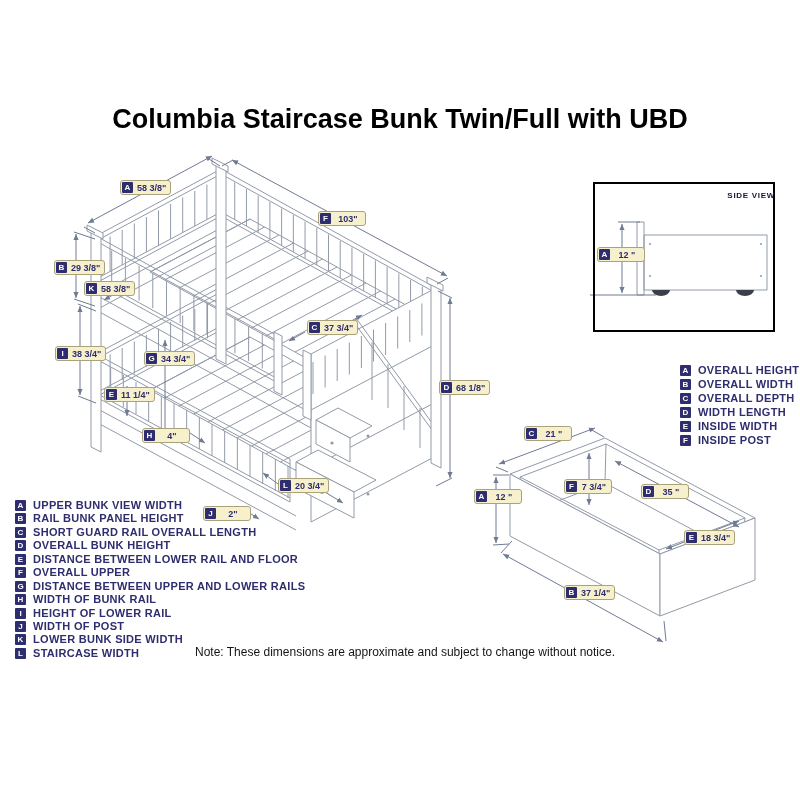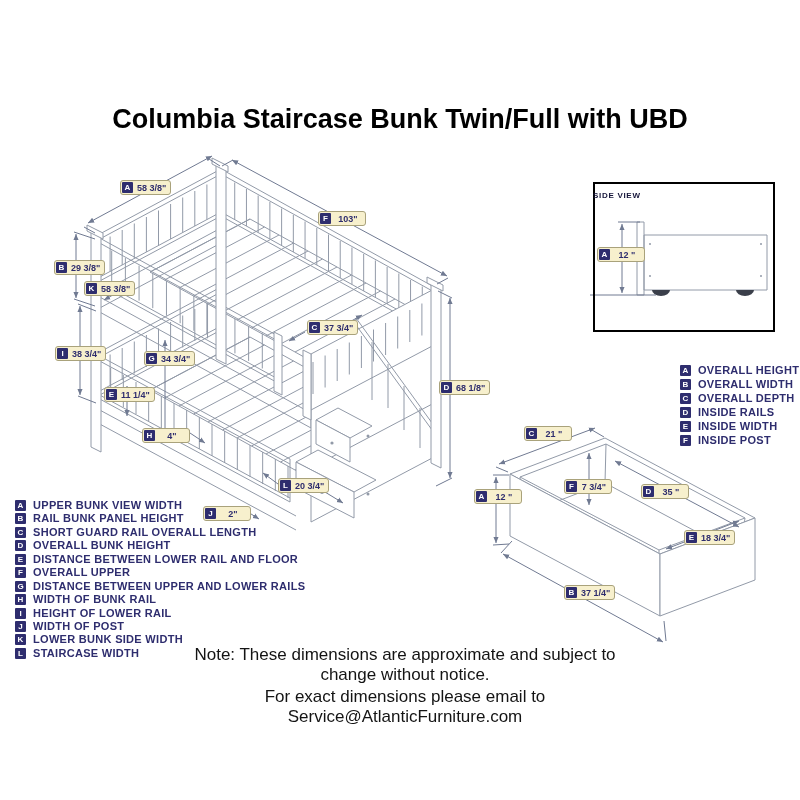--- a/index.html
+++ b/index.html
@@ -17,25 +17,25 @@
        border-radius:1px;margin-right:4px;flex:0 0 auto;}
   .dim .val{font-weight:bold;font-size:9px;color:#2e2d6e;min-width:26px;text-align:center;}
   
   .legend-row{position:absolute;display:flex;align-items:center;gap:7px;z-index:4;}
   .legend-row .badge{width:11px;height:11px;background:#2e2d6e;color:#fff;
        font-weight:bold;font-size:8px;line-height:11px;text-align:center;border-radius:1px;flex:0 0 auto;}
   .legend-row .lbl{font-weight:bold;font-size:11px;color:#2e2d6e;letter-spacing:.3px;white-space:nowrap;}
   
   .sv-box{position:absolute;left:593px;top:182px;width:178px;height:146px;
           border:2px solid #000;z-index:2;}
-  .sv-title{position:absolute;left:593px;top:191px;width:182px;text-align:left;
+  .sv-title{position:absolute;left:593px;top:191px;width:182px;text-align:right;
             font-size:8px;font-weight:bold;color:#15153a;letter-spacing:.7px;z-index:3;}
   
   .note{position:absolute;left:180px;top:645px;width:450px;text-align:center;
-        font-size:17px;color:#141414;z-index:4;}
+        font-size:12px;color:#141414;z-index:4;}
   .note .l2{margin-top:2px;}
 </style>
 </head>
 <body>
 <div id="page">
 
 <svg id="canvas" width="800" height="800" viewBox="0 0 800 800">
   <defs>
     <marker id="ar" viewBox="0 0 8 8" refX="7" refY="4" markerWidth="7" markerHeight="7" orient="auto-start-reverse">
       <path d="M0,1 L7,4 L0,7 z" fill="#707a92"></path>
@@ -430,29 +430,28 @@
 <div class="legend-row" style="left:680px;top:378px">
   <span class="badge">B</span>
   <span class="lbl">OVERALL WIDTH</span>
     </div>
 <div class="legend-row" style="left:680px;top:392px">
   <span class="badge">C</span>
   <span class="lbl">OVERALL DEPTH</span>
     </div>
 <div class="legend-row" style="left:680px;top:406px">
   <span class="badge">D</span>
-  <span class="lbl">INSIDE RAILS</span>
+  <span class="lbl">WIDTH LENGTH</span>
     </div>
 <div class="legend-row" style="left:680px;top:420px">
   <span class="badge">E</span>
   <span class="lbl">INSIDE WIDTH</span>
     </div>
 <div class="legend-row" style="left:680px;top:434px">
   <span class="badge">F</span>
   <span class="lbl">INSIDE POST</span>
     </div>
 
 <div class="note">
   <div class="l1">Note:  These dimensions are approximate and subject to change without notice.</div>
-  <div class="l2">For exact dimensions please email to Service@AtlanticFurniture.com</div>
 </div>
 
 </div>
 
 </body></html>

